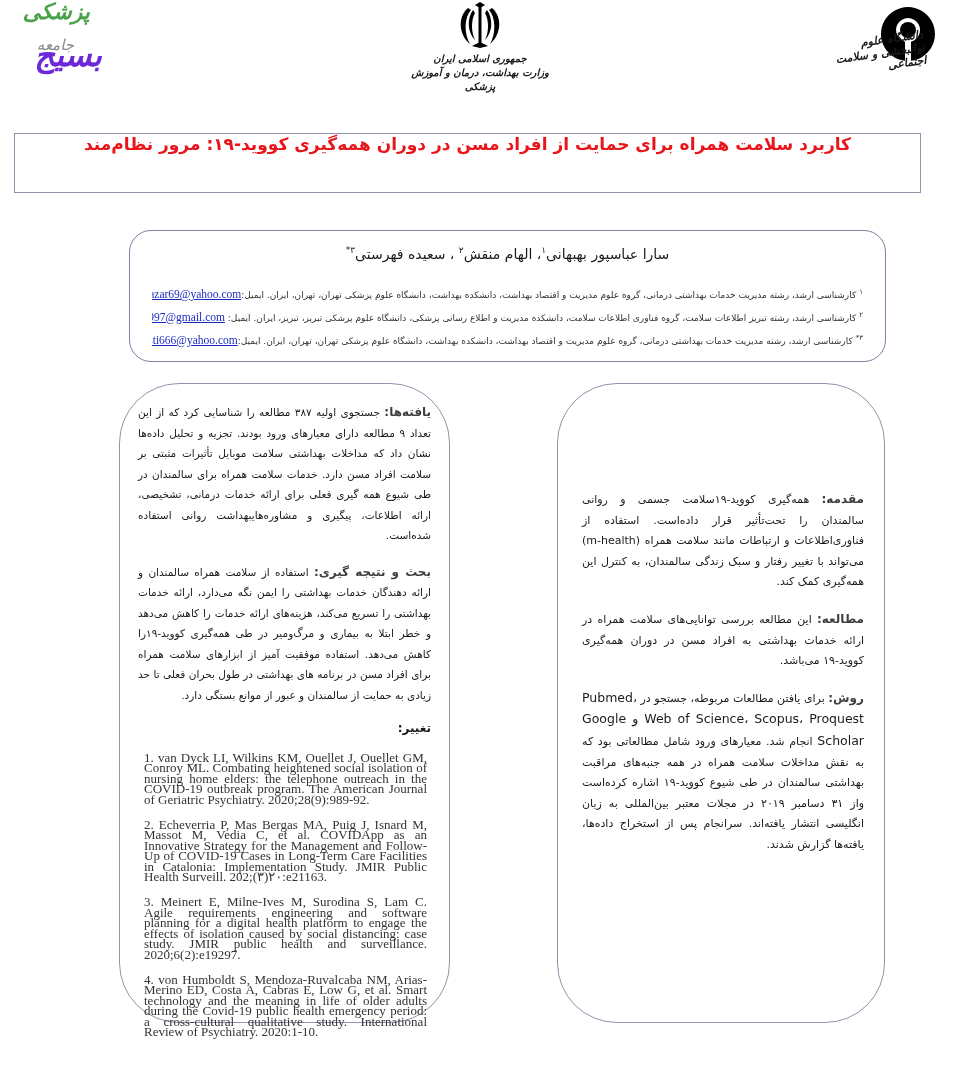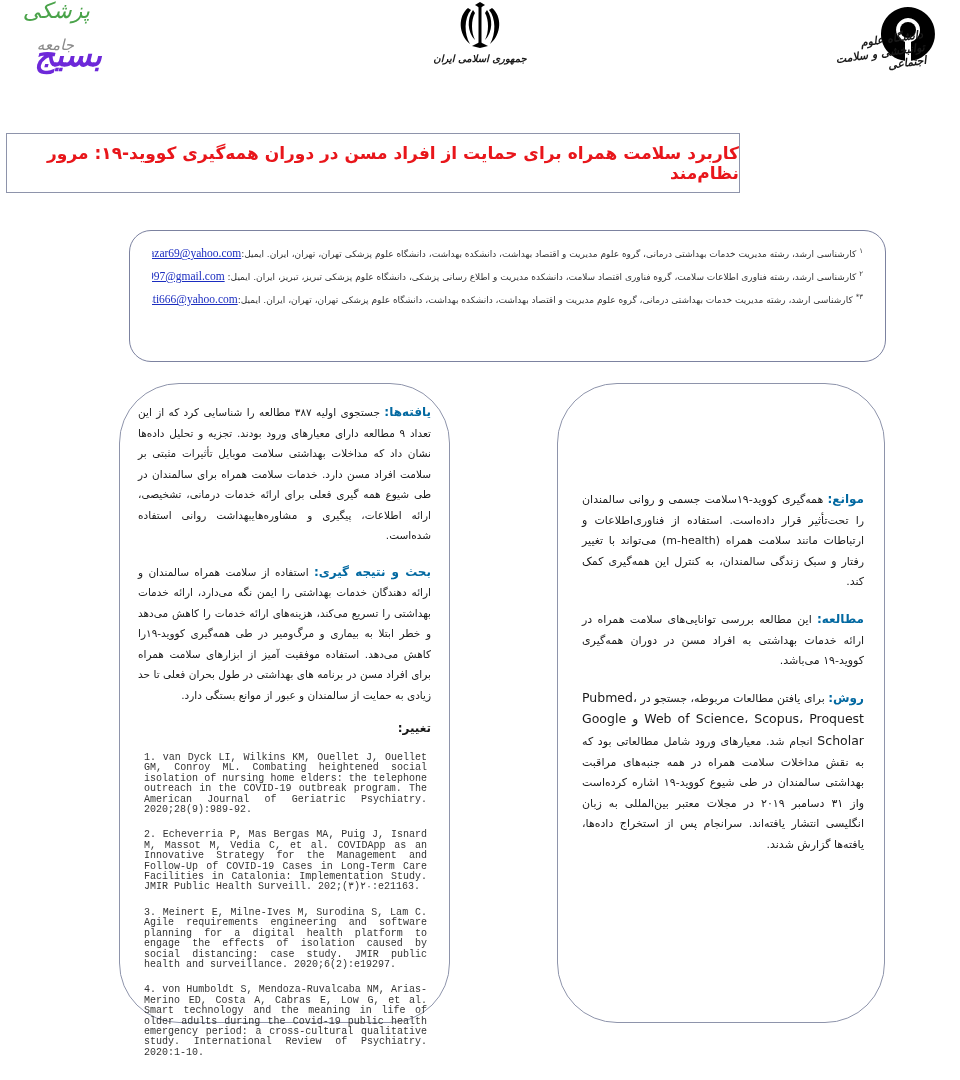--- a/index.html
+++ b/index.html
@@ -5,55 +5,55 @@
     * { box-sizing: border-box; margin: 0; padding: 0; }
     html, body { width: 960px; height: 1080px; background: #ffffff; overflow: hidden; }
     body { position: relative; font-family: "DejaVu Sans", sans-serif; color: #1a1a1a; }
 
     
     .logo { position: absolute; }
     .logo-left { left: 8px; top: 0; width: 100px; height: 95px; }
     .logo-center { left: 395px; top: 2px; width: 170px; height: 86px; text-align: center; font-style: italic; }
     .logo-right { left: 835px; top: 4px; width: 115px; height: 90px; }
 
-    .bc-green { position: absolute; right: 18px; top: 0; font-family: "DejaVu Serif", serif; font-style: italic; font-weight: normal; color: #4aa34a; font-size: 22px; line-height: 22px; direction: rtl; }
+    .bc-green { position: absolute; right: 18px; top: 0; font-family: "DejaVu Serif", serif; font-style: italic; font-weight: bold; color: #4aa34a; font-size: 22px; line-height: 22px; direction: rtl; }
     .bc-grey { position: absolute; right: 34px; top: 36px; font-family: "DejaVu Serif", serif; font-style: italic; color: #8a8a8a; font-size: 15px; direction: rtl; }
     .bc-red { position: absolute; right: 6px; top: 36px; font-family: "DejaVu Serif", serif; font-style: italic; font-weight: bold; color: #6d28d9; font-size: 32px; line-height: 38px; direction: rtl; }
 
     .emblem { display: block; margin: 0 auto; width: 44px; height: 48px; }
     .gov-line1 { font-family: "DejaVu Serif", serif; font-weight: bold; font-size: 10px; line-height: 14px; direction: rtl; margin-top: 2px; }
     .gov-line2 { font-family: "DejaVu Serif", serif; font-weight: bold; font-size: 10px; line-height: 14px; direction: rtl; }
 
     .uni-mark { position: absolute; right: 12px; top: 0; width: 60px; height: 60px; }
     .uni-text { position: absolute; left: 0; top: 30px; width: 90px; font-family: "DejaVu Serif", serif; font-weight: bold; font-style: italic; font-size: 11px; line-height: 13px; direction: rtl; text-align: right; transform: rotate(-8deg); }
 
     
-    .title-box { position: absolute; left: 6px; top: 133px; width: 734px; height: 60px; border: 1.5px solid #8e94ab; display: flex; align-items: center; justify-content: center; }
+    .title-box { position: absolute; left: 14px; top: 133px; width: 907px; height: 60px; border: 1.5px solid #8e94ab; display: flex; justify-content: center; }
     .title-text { color: #e8161b; font-weight: bold; font-size: 17px; direction: rtl; font-family: "DejaVu Sans", sans-serif; }
 
     
     .authors-box { position: absolute; left: 129px; top: 230px; width: 757px; height: 132px; border: 1.5px solid #7c82a0; border-radius: 22px; padding: 10px 22px 0 22px; direction: rtl; }
     .authors-line { text-align: center; font-size: 14px; margin-top: 4px; margin-bottom: 20px; }
     .authors-line sup { font-size: 9px; }
     .aff { font-size: 9px; line-height: 20px; color: #333; white-space: nowrap; overflow: hidden; }
     .aff sup { font-size: 7px; margin-left: 3px; }
     .aff a { color: #1a2cc0; text-decoration: underline; font-family: "Liberation Serif", serif; font-size: 11.5px; direction: ltr; unicode-bidi: embed; }
 
     
     .col-box { position: absolute; border: 1.5px solid #8e94ab; border-radius: 60px; direction: rtl; text-align: justify; }
     .col-left { left: 119px; top: 383px; width: 331px; height: 640px; padding: 18px 18px 0 18px; }
     .col-right { left: 557px; top: 383px; width: 328px; height: 640px; padding: 105px 20px 0 24px; }
 
     .para { font-size: 10.5px; line-height: 20.5px; color: #1a1a1a; margin-bottom: 16px; }
     .col-right .para { font-size: 11px; line-height: 20.6px; margin-bottom: 16px; }
-    .lbl { font-weight: bold; color: #0369a1; font-size: 12px; }
+    .lbl { font-weight: bold; color: #404040; font-size: 12px; }
     .latin { font-family: "DejaVu Sans", sans-serif; font-size: 12.5px; }
 
     .refs-heading { font-weight: bold; font-size: 12px; margin: 8px 0 18px 0; }
-    .ref { direction: ltr; text-align: justify; font-family: Liberation Mono, monospace; font-size: 10px; line-height: 10.4px; color: #333; margin-bottom: 15px; padding: 0 4px 0 6px; margin-top: 7px; }
+    .ref { direction: ltr; text-align: justify; font-family: Liberation Serif, serif; font-size: 13px; line-height: 10.4px; color: #333; margin-bottom: 15px; padding: 0 4px 0 6px; margin-top: 7px; }
   </style>
 </head>
 <body>
 
 <div class="logo logo-left">
   <span class="bc-green">پزشکی</span>
   <span class="bc-grey">جامعه</span>
   <span class="bc-red">بسیج</span>
 </div>
 
@@ -61,41 +61,47 @@
   <svg class="emblem" viewBox="0 0 44 48">
     <path d="M10 6 C0 14 0 32 12 42 C6 32 6 16 13 8 Z" fill="#000"></path>
     <path d="M34 6 C44 14 44 32 32 42 C38 32 38 16 31 8 Z" fill="#000"></path>
     <path d="M15 8 C9 16 9 30 17 38 C13 30 13 18 17 11 Z" fill="#000"></path>
     <path d="M29 8 C35 16 35 30 27 38 C31 30 31 18 27 11 Z" fill="#000"></path>
     <rect x="20.5" y="4" width="3" height="38" fill="#000"></rect>
     <path d="M17 3 L22 0 L27 3 L22 6 Z" fill="#000"></path>
     <path d="M14 44 L22 40 L30 44 L22 46 Z" fill="#000"></path>
   </svg>
   <div class="gov-line1">جمهوری اسلامی ایران</div>
+  <div class="gov-line2">وزارت بهداشت، درمان و آموزش پزشکی</div>
 </div>
 
 <div class="logo logo-right">
   <svg class="uni-mark" viewBox="0 0 60 60">
     <path d="M30 3 A27 27 0 1 1 29.9 3 Z M30 14 A12 12 0 1 0 30.1 14 Z" fill="#000" fill-rule="evenodd"></path>
     <circle cx="30" cy="26" r="8" fill="#000"></circle>
     <rect x="27" y="34" width="6" height="26" fill="#fff"></rect>
   </svg>
   <div class="uni-text">دانشگاه علوم توانبخشی و سلامت اجتماعی</div>
 </div>
 
 <div class="title-box">
   <h1 class="title-text">کاربرد سلامت همراه برای حمایت از افراد مسن در دوران همه‌گیری کووید-۱۹: مرور نظام‌مند</h1>
 </div>
 
 <div class="authors-box">
+  <div class="authors-line">
+    <span>سارا عباسپور بهبهانی</span><sup>۱</sup>،
+    <span>الهام منقش</span><sup>۲</sup> ،
+    <span>سعیده فهرستی</span><sup>۳*</sup>
+  </div>
   <div class="aff">
     <sup>۱</sup><span>کارشناسی ارشد، رشته مدیریت خدمات بهداشتی درمانی، گروه علوم مدیریت و اقتصاد بهداشت، دانشکده بهداشت، دانشگاه علوم پزشکی تهران، تهران، ایران. ایمیل:</span><a>a.pazar69@yahoo.com</a>
   </div>
   <div class="aff">
-    <sup>۲</sup><span>کارشناسی ارشد، رشته فناوری اطلاعات سلامت، گروه فناوری اقتصاد سلامت، دانشکده مدیریت و اطلاع رسانی پزشکی، دانشگاه علوم پزشکی تبریز، تبریز، ایران. ایمیل:</span> <a>monaghghesh1997@gmail.com</a>
+    <sup>۲</sup><span>کارشناسی ارشد، رشته تبریز اطلاعات سلامت، گروه فناوری اطلاعات سلامت، دانشکده مدیریت و اطلاع رسانی پزشکی، دانشگاه علوم پزشکی تبریز، تبریز، ایران. ایمیل:</span> <a>monaghghesh1997@gmail.com</a>
   </div>
   <div class="aff">
     <sup>۳*</sup><span>کارشناسی ارشد، رشته مدیریت خدمات بهداشتی درمانی، گروه علوم مدیریت و اقتصاد بهداشت، دانشکده بهداشت، دانشگاه علوم پزشکی تهران، تهران، ایران. ایمیل:</span><a>sa.fehresti666@yahoo.com</a>
   </div>
 </div>
 
 <div class="col-box col-left">
   <p class="para">
     <span class="lbl">یافته‌ها:</span><span> جستجوی اولیه ۳۸۷ مطالعه را شناسایی کرد که از این تعداد ۹ مطالعه دارای معیارهای ورود بودند. تجزیه و تحلیل داده‌ها نشان داد که مداخلات بهداشتی سلامت موبایل تأثیرات مثبتی بر سلامت افراد مسن دارد. خدمات سلامت همراه برای سالمندان در طی شیوع همه گیری فعلی برای ارائه خدمات درمانی، تشخیصی، ارائه اطلاعات، پیگیری و مشاوره‌هایبهداشت روانی استفاده شده‌است.</span>
   </p>
@@ -104,21 +110,21 @@
   </p>
   <div class="refs-heading">تغییر:</div>
   <p class="ref">1. van Dyck LI, Wilkins KM, Ouellet J, Ouellet GM, Conroy ML. Combating heightened social isolation of nursing home elders: the telephone outreach in the COVID-19 outbreak program. The American Journal of Geriatric Psychiatry. 2020;28(9):989-92.</p>
   <p class="ref">2. Echeverria P, Mas Bergas MA, Puig J, Isnard M, Massot M, Vedia C, et al. COVIDApp as an Innovative Strategy for the Management and Follow-Up of COVID-19 Cases in Long-Term Care Facilities in Catalonia: Implementation Study. JMIR Public Health Surveill. 202;(۳)۲۰:e21163.</p>
   <p class="ref">3. Meinert E, Milne-Ives M, Surodina S, Lam C. Agile requirements engineering and software planning for a digital health platform to engage the effects of isolation caused by social distancing: case study. JMIR public health and surveillance. 2020;6(2):e19297.</p>
   <p class="ref">4. von Humboldt S, Mendoza-Ruvalcaba NM, Arias-Merino ED, Costa A, Cabras E, Low G, et al. Smart technology and the meaning in life of older adults during the Covid-19 public health emergency period: a cross-cultural qualitative study. International Review of Psychiatry. 2020:1-10.</p>
 </div>
 
 <div class="col-box col-right">
   <p class="para">
-    <span class="lbl">موانع:</span><span> همه‌گیری کووید-۱۹سلامت جسمی و روانی سالمندان را تحت‌تأثیر قرار داده‌است. استفاده از فناوری‌اطلاعات و ارتباطات مانند سلامت همراه (m-health) می‌تواند با تغییر رفتار و سبک زندگی سالمندان، به کنترل این همه‌گیری کمک کند.</span>
+    <span class="lbl">مقدمه:</span><span> همه‌گیری کووید-۱۹سلامت جسمی و روانی سالمندان را تحت‌تأثیر قرار داده‌است. استفاده از فناوری‌اطلاعات و ارتباطات مانند سلامت همراه (m-health) می‌تواند با تغییر رفتار و سبک زندگی سالمندان، به کنترل این همه‌گیری کمک کند.</span>
   </p>
   <p class="para">
     <span class="lbl">مطالعه:</span><span> این مطالعه بررسی توانایی‌های سلامت همراه در ارائه خدمات بهداشتی به افراد مسن در دوران همه‌گیری کووید-۱۹ می‌باشد.</span>
   </p>
   <p class="para">
     <span class="lbl">روش:</span><span> برای یافتن مطالعات مربوطه، جستجو در </span><span class="latin">Pubmed، Web of Science، Scopus، Proquest و Google Scholar</span><span> انجام شد. معیارهای ورود شامل مطالعاتی بود که به نقش مداخلات سلامت همراه در همه جنبه‌های مراقبت بهداشتی سالمندان در طی شیوع کووید-۱۹ اشاره کرده‌است واز ۳۱ دسامبر ۲۰۱۹ در مجلات معتبر بین‌المللی به زبان انگلیسی انتشار یافته‌اند. سرانجام پس از استخراج داده‌ها، یافته‌ها گزارش شدند.</span>
   </p>
 </div>
 
 </body></html>

